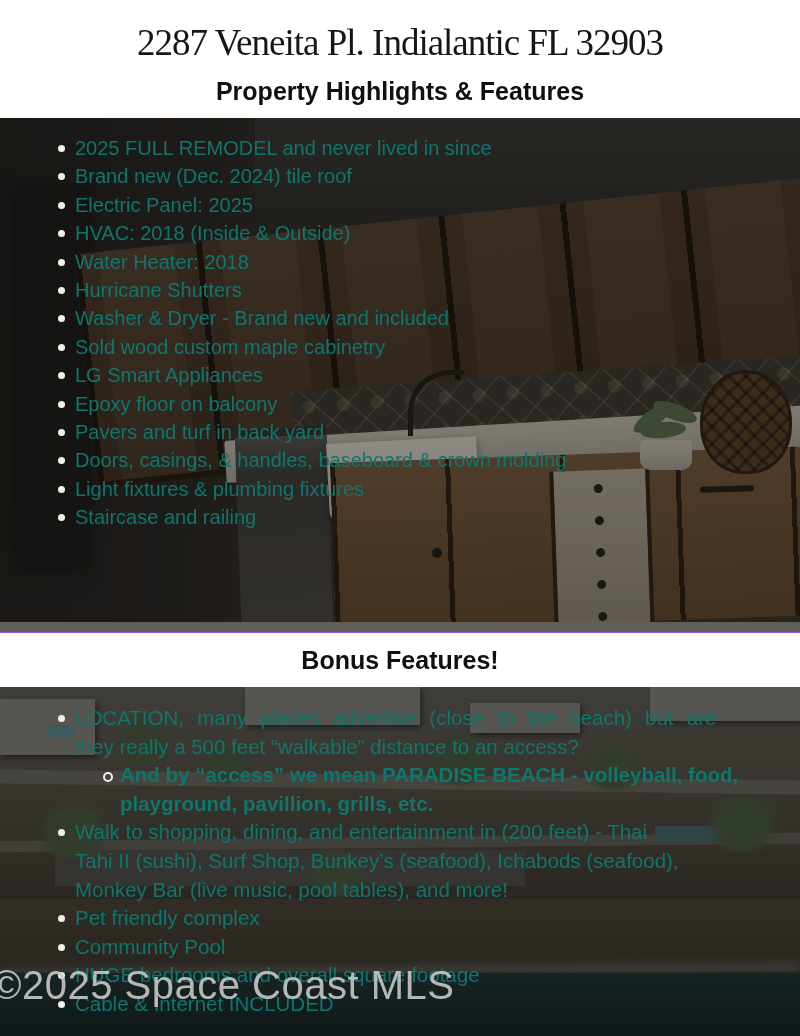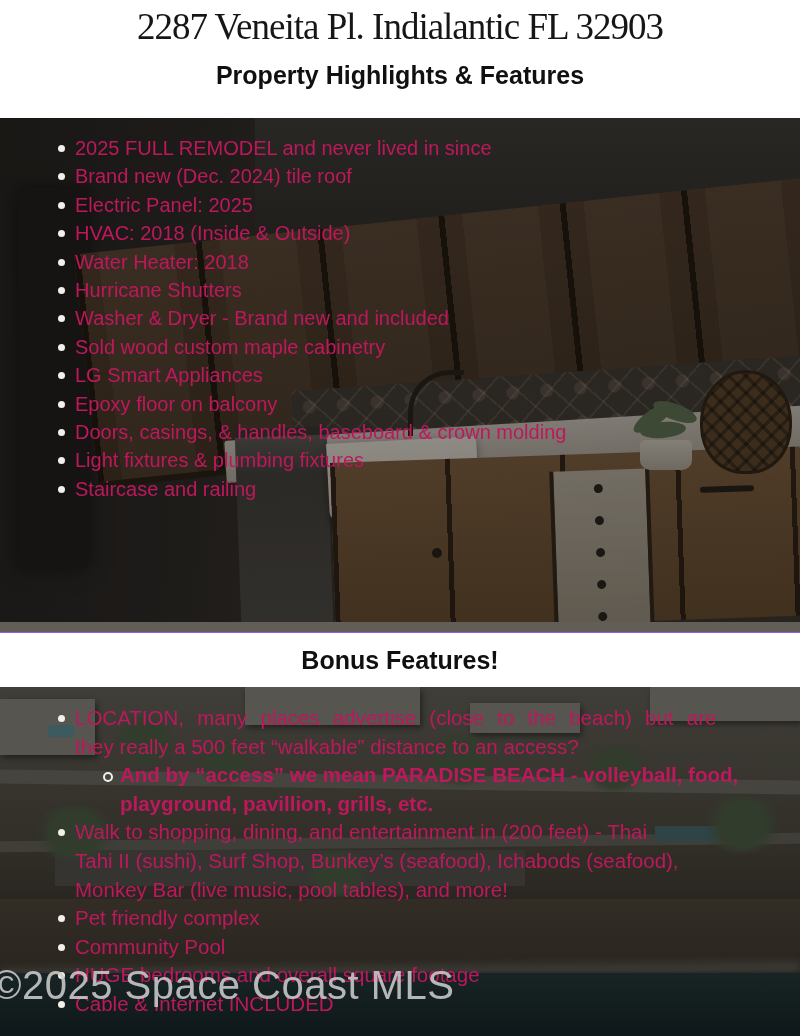--- a/index.html
+++ b/index.html
@@ -3,21 +3,21 @@
 <meta charset="utf-8">
 <style>
   * { margin:0; padding:0; box-sizing:border-box; }
   html,body { background:#ffffff; }
   .page {
     position:relative; width:800px; height:1036px; margin:0 auto;
     background:#ffffff; overflow:hidden;
     font-family:"Liberation Sans", sans-serif;
   }
   
-  .header { height:118px; text-align:center; }
+  .header { height:118px; padding-top:16px; text-align:center; }
   .title {
     font-family:"Liberation Serif", serif; font-weight:400;
     font-size:37px; line-height:54px; letter-spacing:-1px; color:#161616;
   }
   .subtitle {
     font-family:"Liberation Sans", sans-serif; font-weight:700;
     font-size:25px; line-height:42px; color:#101010;
   }
   
   .photo-section { position:relative; width:800px; overflow:hidden; }
@@ -84,21 +84,21 @@
   .b-teal { left:655px; top:139px; width:64px; height:15px; background:#3c5a5d; }
   .b-tree { background:radial-gradient(circle, #41503a 0 45%, rgba(65,80,58,0) 72%); border-radius:50%; filter:blur(2px); }
   .b-sand { left:0; top:212px; width:100%; height:72px; background:linear-gradient(#433b31,#362f27); }
   .b-foam { left:0; top:278px; width:100%; height:12px; background:#5e645c; filter:blur(4px); opacity:.55; transform:rotate(-.5deg); }
   .b-ocean { left:0; top:286px; width:100%; height:64px; background:linear-gradient(#1e2e2f,#101d1f); }
   .b-dim { inset:0; background:rgba(10,10,10,.28); }
 
   
   .feature-list {
     position:absolute; z-index:2; list-style:none;
-    color:#be185d; left:56px; right:35px; top:16px;
+    color:#0f766e; left:56px; right:35px; top:16px;
   }
   .feature-list li { position:relative; padding-left:19px; font-size:20px; line-height:28.4px; }
   .feature-list li::before {
     content:""; position:absolute; left:2px; top:11px; width:7px; height:7px;
     border-radius:50%; background:#f3f0ea;
   }
   .bonus-list { top:17px; }
   .bonus-list li { font-size:20.5px; line-height:28.6px; }
   .bonus-list li.sub { margin-left:45px;font-weight:bold; }
   .bonus-list li.sub::before { background:rgba(0,0,0,0); border:2px solid #f3f0ea; width:6px; height:6px; }
@@ -160,20 +160,21 @@
         <li>2025 FULL REMODEL and never lived in since</li>
         <li>Brand new (Dec. 2024) tile roof</li>
         <li>Electric Panel: 2025</li>
         <li>HVAC: 2018 (Inside &amp; Outside)</li>
         <li>Water Heater: 2018</li>
         <li>Hurricane Shutters</li>
         <li>Washer &amp; Dryer - Brand new and included</li>
         <li>Sold wood custom maple cabinetry</li>
         <li>LG Smart Appliances</li>
         <li>Epoxy floor on balcony</li>
+        <li>Pavers and turf in back yard</li>
         <li>Doors, casings, &amp; handles, baseboard &amp; crown molding</li>
         <li>Light fixtures &amp; plumbing fixtures</li>
         <li>Staircase and railing</li>
       </ul>
   </section>
 
   <div class="band">
     <h2>Bonus Features!</h2>
   </div>
 

